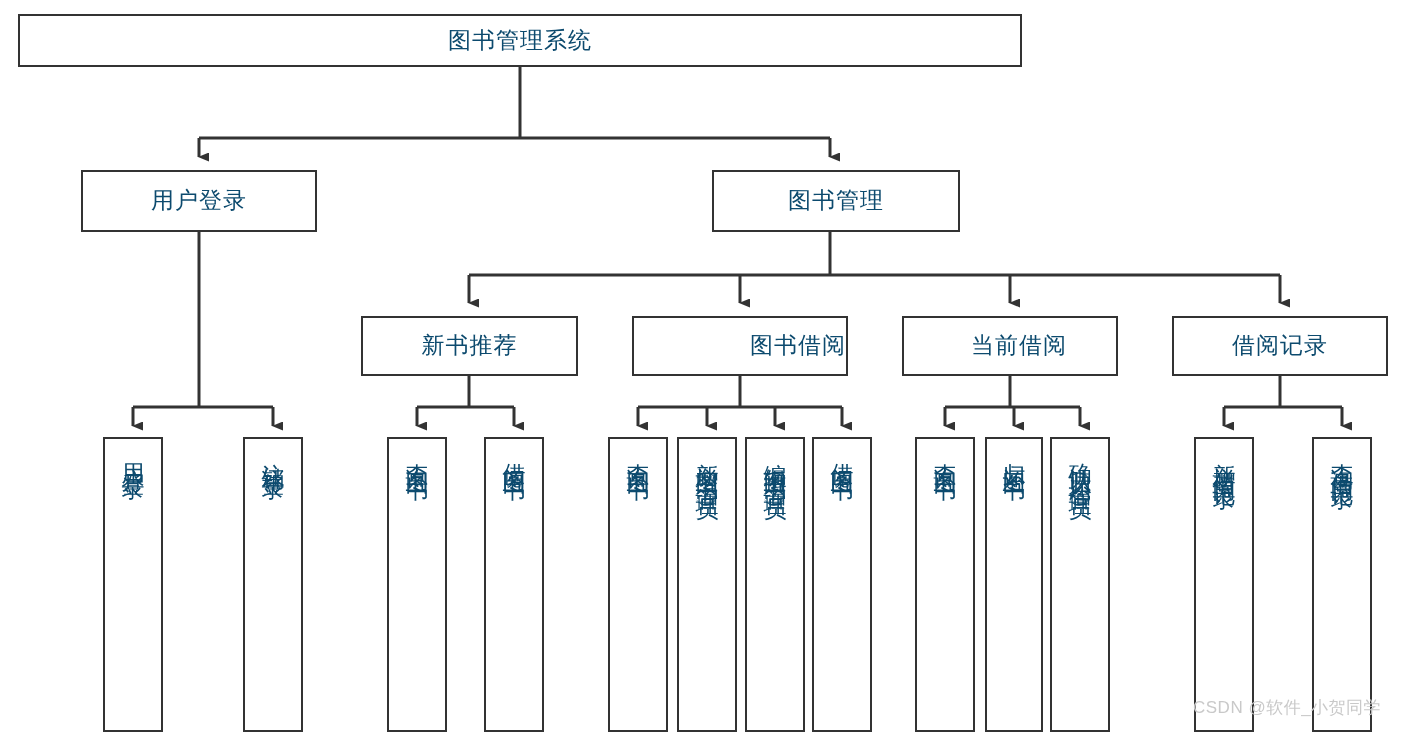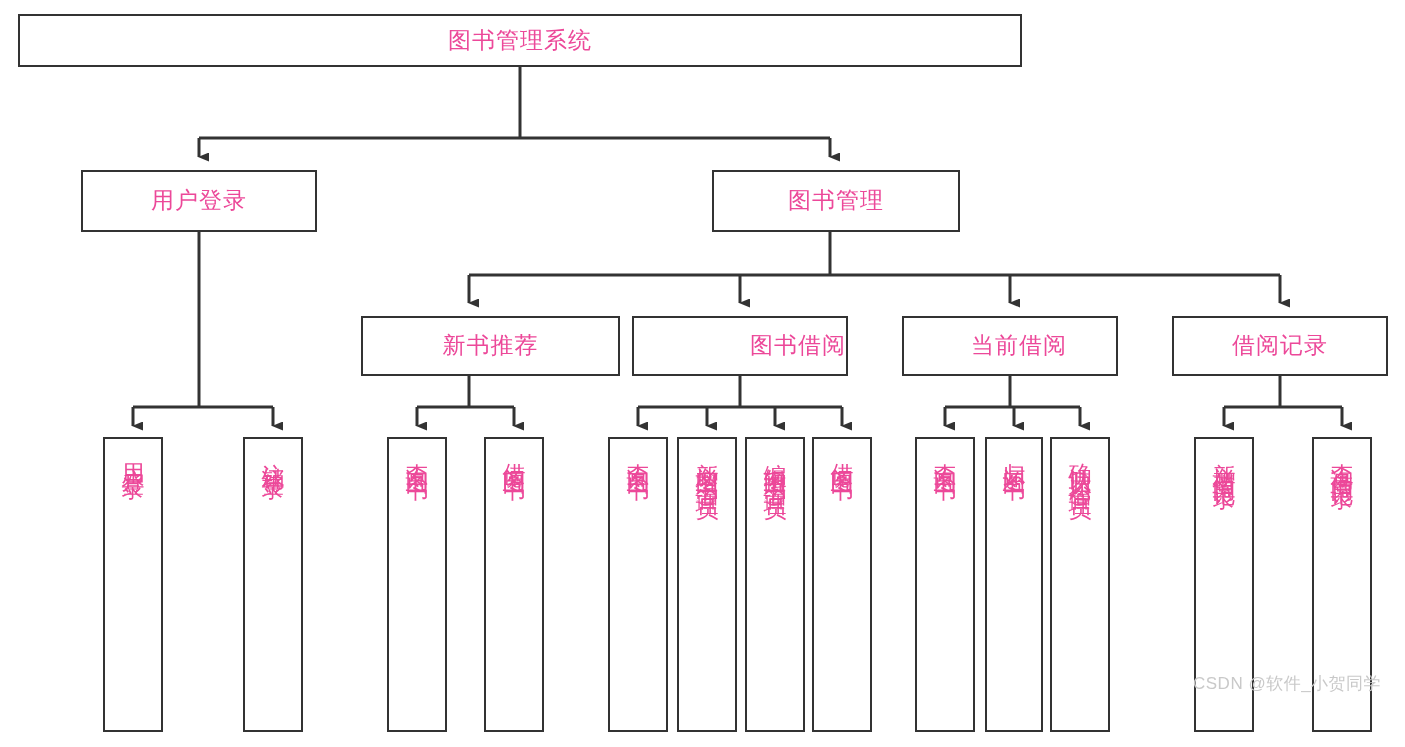--- a/index.html
+++ b/index.html
@@ -1,26 +1,26 @@
 <!DOCTYPE html>
 <html><head>
 <meta charset="utf-8">
 <style>
   html,body{margin:0;padding:0;background:#ffffff;}
   body{width:1405px;height:747px;font-family:"Liberation Sans","DejaVu Sans",sans-serif;overflow:hidden;}
   #stage{position:relative;width:1405px;height:747px;background:#ffffff;}
   svg#edges{position:absolute;left:0;top:0;width:1405px;height:747px;}
   .node{position:absolute;box-sizing:border-box;border:2px solid #333333;background:#ffffff;
-        display:flex;align-items:center;justify-content:center;color:#ec4899;}
+        display:flex;align-items:center;justify-content:center;color:#0c4a6e;}
   .node .lbl{display:block;text-align:center;line-height:1.18;}
   .h-node .lbl{font-size:23px;letter-spacing:1px;}
   .v-node{align-items:flex-start;padding-top:6px;}
   .v-node .lbl{writing-mode:vertical-rl;text-orientation:upright;font-size:23px;
                letter-spacing:5px;line-height:1.0;margin:0 auto;}
-  #watermark{position:absolute;left:1193px;top:672px;font-size:17px;color:#c9c9c9;
+  #watermark{position:absolute;left:1193px;top:696px;font-size:17px;color:#c9c9c9;
              letter-spacing:.5px;white-space:nowrap;}
 </style>
 </head>
 <body>
 
 <div id="stage">
 
   <svg id="edges" viewBox="0 0 1405 747">
     <defs>
       <marker id="arrow" markerWidth="9" markerHeight="11" refX="4.5" refY="10" orient="auto" markerUnits="userSpaceOnUse">
@@ -75,21 +75,21 @@
     <span class="lbl">图书管理系统</span>
   </div>
 
   <div class="node h-node" id="n-l2_user_login" style="left: 81px; top: 170px; width: 236px; height: 62px;">
     <span class="lbl">用户登录</span>
   </div>
   <div class="node h-node" id="n-l2_book_manage" style="left: 712px; top: 170px; width: 248px; height: 62px;">
     <span class="lbl">图书管理</span>
   </div>
 
-  <div class="node h-node" id="n-l3_new_book_rec" style="left: 361px; top: 316px; width: 259px; height: 60px;">
+  <div class="node h-node" id="n-l3_new_book_rec" style="left: 361px; top: 316px; width: 217px; height: 60px;">
     <span class="lbl">新书推荐</span>
   </div>
   <div class="node h-node" id="n-l3_book_borrow" style="left: 632px; top: 316px; width: 216px; height: 60px; justify-content: flex-end;">
     <span class="lbl">图书借阅</span>
   </div>
   <div class="node h-node" id="n-l3_current_borrow" style="left: 902px; top: 316px; width: 216px; height: 60px; padding-left: 18px;">
     <span class="lbl">当前借阅</span>
   </div>
   <div class="node h-node" id="n-l3_borrow_record" style="left: 1172px; top: 316px; width: 216px; height: 60px;">
     <span class="lbl">借阅记录</span>

